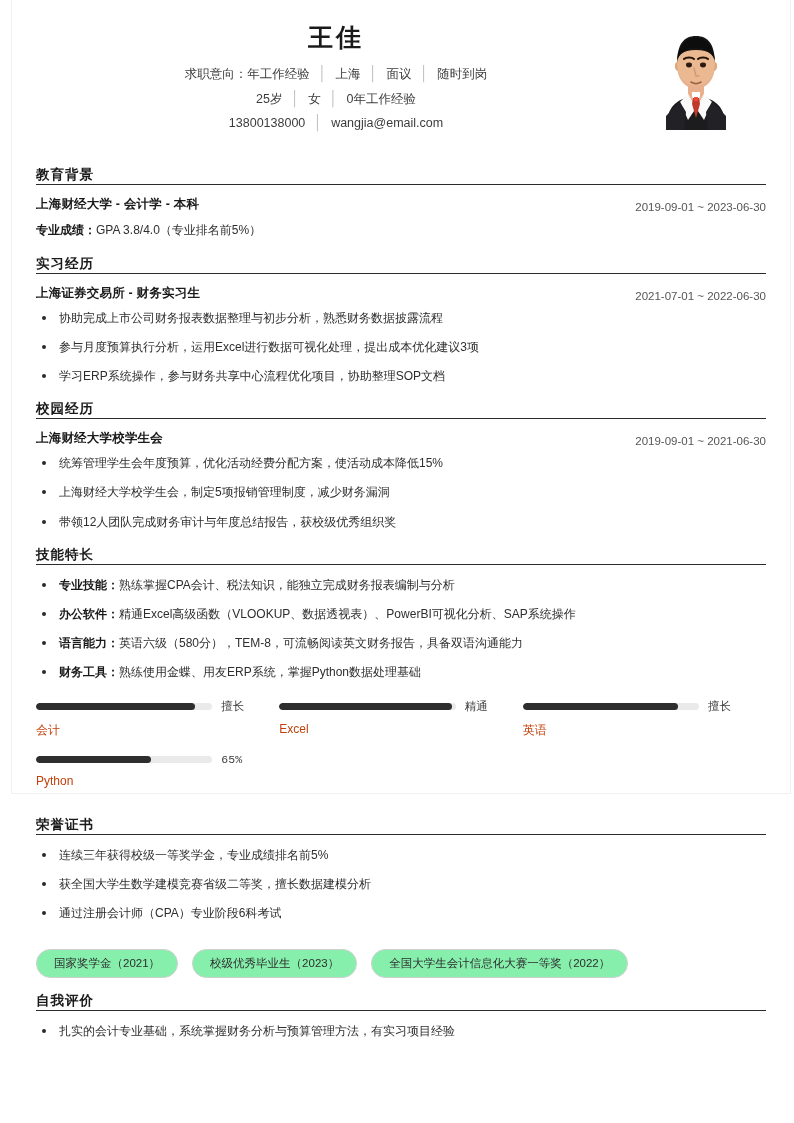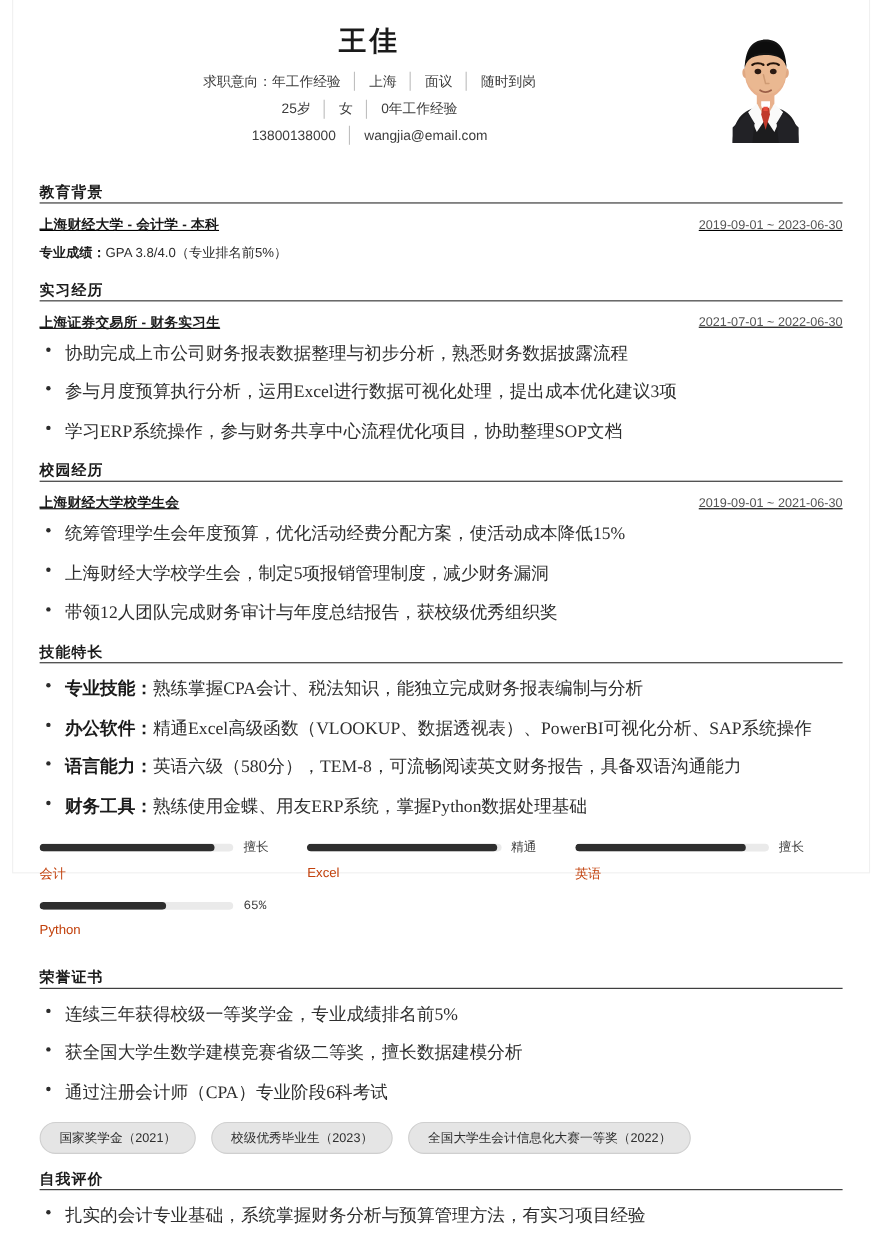--- a/index.html
+++ b/index.html
@@ -93,23 +93,22 @@
   }
   .section-body {
     padding-top: 11px;
   }
 
   
   .entry { margin-bottom: 2px; }
   .entry-head {
     display: flex;
     justify-content: space-between;
-    align-items: center;
+    align-items: flex-end;
     margin-bottom: 7px;
-    text-decoration: underline;
   }
   .entry-title {
     font-size: 12.5px;
     font-weight: bold;
     color: #1a1a1a;
     letter-spacing: 0.2px;
   }
   .entry-date {
     font-size: 11.5px;
     color: #555555;
@@ -129,25 +128,24 @@
 
   
   ul.bullets {
     list-style: none;
     margin: 0;
     padding: 0;
   }
   ul.bullets li {
     position: relative;
     padding-left: 23px;
-    font-size: 16px;
+    font-size: 12px;
     color: #2e2e2e;
     line-height: 1.6;
     margin-bottom: 10px;
-    font-family: Liberation Serif, serif;
   }
   ul.bullets li:last-child { margin-bottom: 0; }
   ul.bullets li::before {
     content: "";
     position: absolute;
     left: 6px;
     top: 7px;
     width: 4px;
     height: 4px;
     border-radius: 50%;
@@ -207,21 +205,22 @@
     gap: 14px;
     margin-top: 14px;
   }
   .tag {
     border: 1px solid #cfcfcf;
     border-radius: 16px;
     padding: 6px 17px;
     font-size: 11.5px;
     color: #2e2e2e;
     white-space: nowrap;
-    background: #e5e5e5;
+    background: #86efac;
+    margin-top: 12px;
   }
 </style>
 </head>
 <body>
 
 <div class="page">
   <div class="sheet">
     <div class="inner">
 
       <div class="header">

